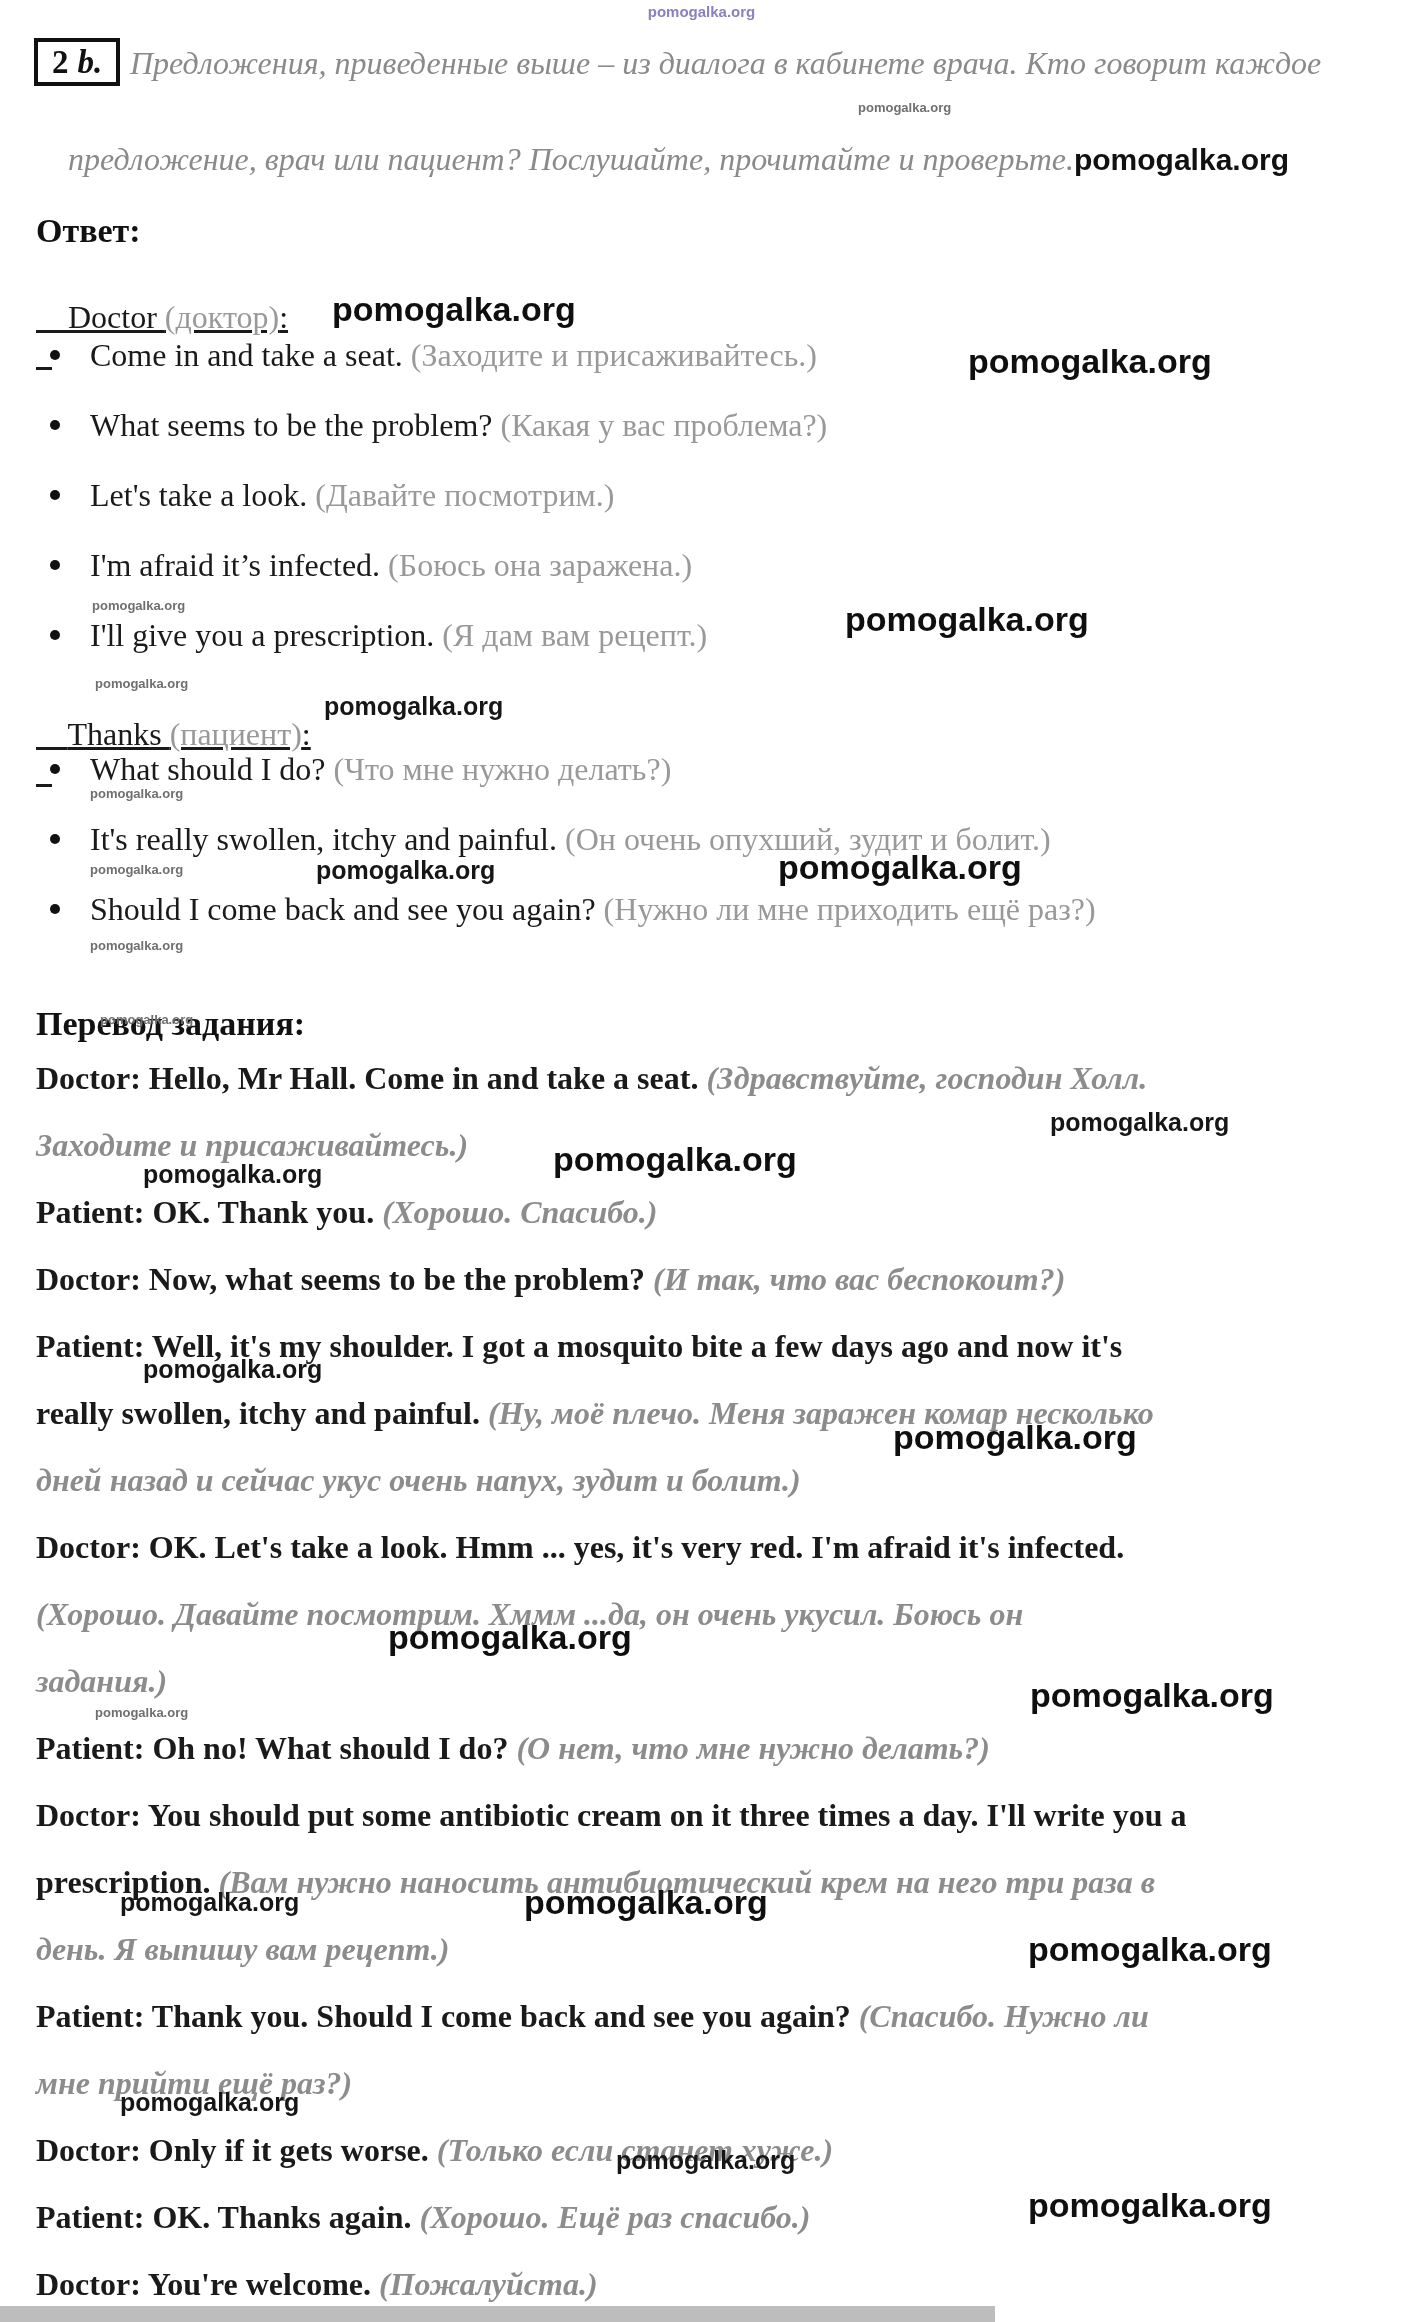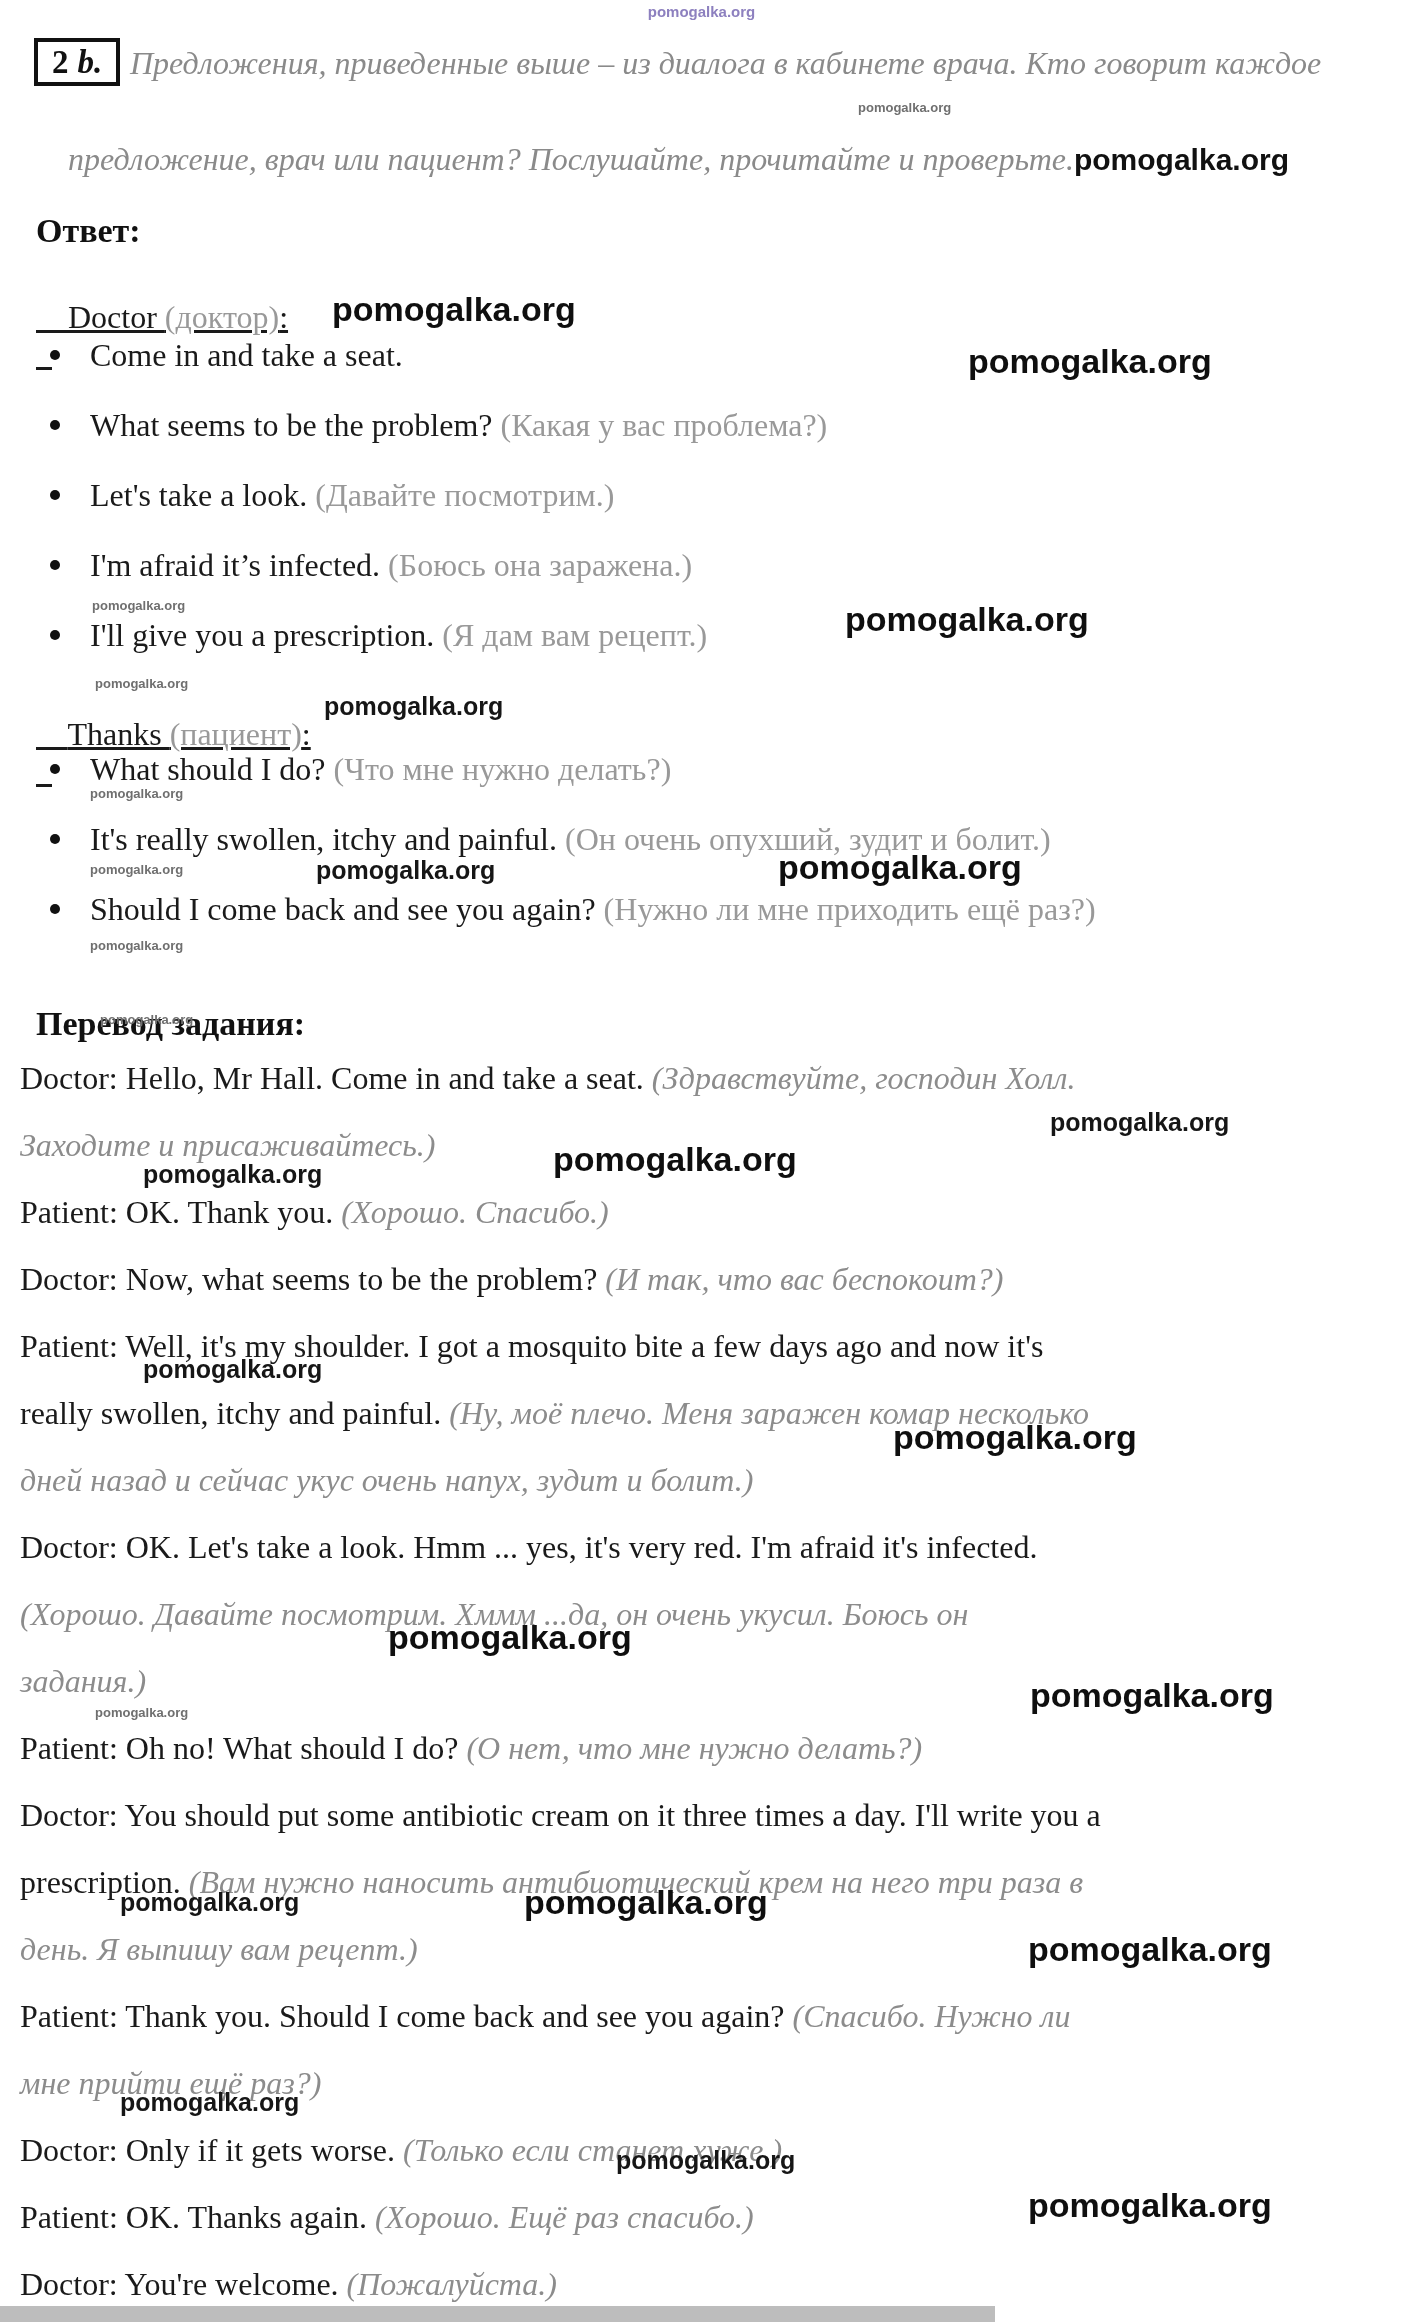--- a/index.html
+++ b/index.html
@@ -67,21 +67,21 @@
     display: flex; align-items: center;
     white-space: pre; font-size: 32px;
   }
   .dot {
     width: 10px; height: 10px; border-radius: 50%;
     background: #111; margin: 0 30px 0 16px; flex: 0 0 auto;
   }
   .ru { color: #999999; }
 
   
-  .dialog { position: absolute; left: 20px; top: 1045px; width: 1360px; }
+  .dialog { position: absolute; left: 36px; top: 1045px; width: 1360px; font-weight: bold; }
   .dline {
     height: 67px; line-height: 67px;
     font-size: 32px; white-space: pre;
   }
   .dline .ru { color: #8c8c8c; font-style: italic; }
 
   
   .bottom-bar {
     position: absolute; left: 0; top: 2306px;
     width: 995px; height: 16px;
@@ -103,21 +103,21 @@
     <span>предложение, врач или пациент? Послушайте, прочитайте и проверьте.</span><span class="wm-inline">pomogalka.org</span>
   </div>
 
   <div class="h-bold" style="left:36px; top:176px;">Ответ:</div>
 
   <div class="speaker-line" style="left:36px; top:262px;">
     <span>Doctor </span><span class="gray">(доктор)</span><span>:</span>
   </div>
 
   <ul class="blist" style="top:320px;">
-    <li><span class="dot"></span><span>Come in and take a seat. </span></li>
+    <li><span class="dot"></span><span>Come in and take a seat. </span><span class="ru">(Заходите и присаживайтесь.)</span></li>
     <li><span class="dot"></span><span>What seems to be the problem? </span><span class="ru">(Какая у вас проблема?)</span></li>
     <li><span class="dot"></span><span>Let's take a look. </span><span class="ru">(Давайте посмотрим.)</span></li>
     <li><span class="dot"></span><span>I'm afraid it’s infected. </span><span class="ru">(Боюсь она заражена.)</span></li>
     <li><span class="dot"></span><span>I'll give you a prescription. </span><span class="ru">(Я дам вам рецепт.)</span></li>
   </ul>
 
   <div class="speaker-line" style="left:36px; top:679px;">
     <span>Thanks </span><span class="gray">(пациент)</span><span>:</span>
   </div>
 

